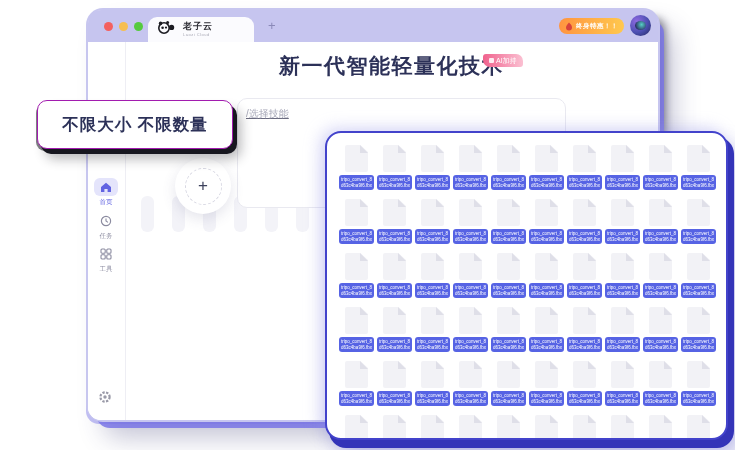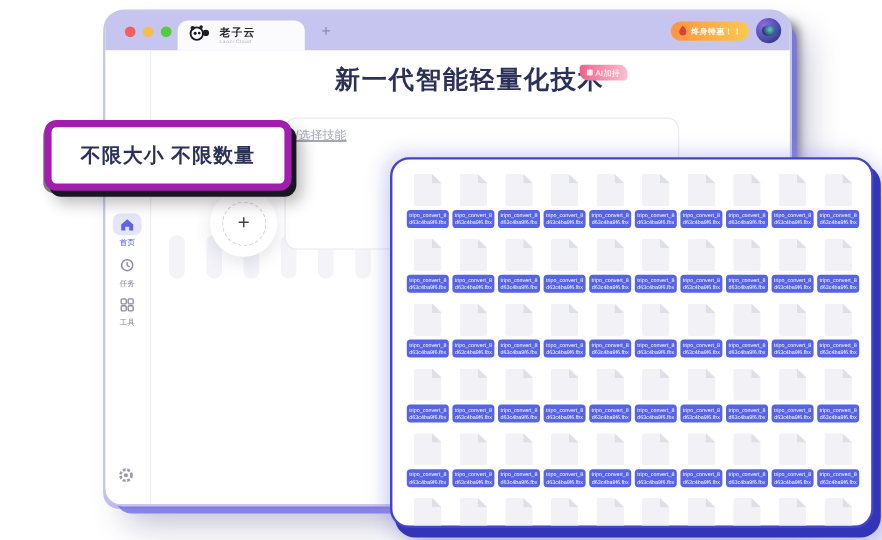--- a/index.html
+++ b/index.html
@@ -15,21 +15,21 @@
                      11px 4px 8px -4px rgba(18,18,40,.5),
                      16px 18px 26px rgba(50,50,110,.28);}
   .titlebar{position:absolute;left:0;top:0;right:0;height:32px;background:#c6c5ef;
             border-radius:13px 13px 0 0;}
   .lights{position:absolute;left:16px;top:12px;display:flex;gap:6px;}
   .light{width:9px;height:9px;border-radius:50%;}
   .light.r{background:#f4605f}.light.y{background:#f6be4f}.light.g{background:#55ca3e}
   .tab{position:absolute;left:60px;top:7px;width:106px;height:25px;background:#fbfbfe;
        border-radius:9px 9px 0 0;display:flex;align-items:center;gap:5px;padding:0 8px;box-sizing:border-box;}
   .tab-texts{display:flex;flex-direction:column;line-height:1;}
-  .tab-title{font-size:9px;font-weight:bold;color:#2b2b33;letter-spacing:1px;}
+  .tab-title{font-size:9px;font-weight:bold;color:#2b2b33;letter-spacing:1px;font-family:Liberation Mono, monospace;}
   .tab-sub{font-size:4px;color:#a9a9b6;margin-top:1px;letter-spacing:.5px;}
   .newtab{position:absolute;left:180px;top:8px;font-size:13px;color:#8a89b8;cursor:default;}
   .promo{position:absolute;right:34px;top:8px;height:16px;border-radius:9px;
          background:linear-gradient(90deg,#ff9440,#ffc84e);display:flex;align-items:center;
          gap:3px;padding:0 6px;}
   .promo-txt{font-size:6.5px;color:#fff;font-weight:bold;letter-spacing:.5px;}
   .avatar{position:absolute;right:7px;top:5px;width:21px;height:21px;border-radius:50%;
           background:radial-gradient(circle at 32% 30%,#8f6ae2,#4b4fb0 55%,#2c2f6e 90%);
           overflow:hidden;}
   .avatar::after{content:'';position:absolute;left:5px;top:6px;width:11px;height:9px;border-radius:50%;
@@ -62,21 +62,21 @@
   .skill-input::placeholder{color:#a7a8b8;}
 
   .plus-btn{position:absolute;left:50px;top:116px;width:56px;height:56px;background:#fff;border-radius:50%;
             box-shadow:0 5px 14px rgba(70,70,120,.14);display:flex;align-items:center;justify-content:center;z-index:3;}
   .plus-dash{width:35px;height:35px;border:1.5px dashed #d7d7e2;border-radius:50%;
              display:flex;align-items:center;justify-content:center;}
   .plus-glyph{font-size:17px;color:#3c415c;line-height:1;margin-top:-2px;}
 
   
   .tooltip{position:absolute;left:37px;top:100px;width:194px;height:47px;background:#fff;border-radius:10px;
-           display:flex;align-items:center;justify-content:center;z-index:30;border:6px solid #a21caf;
+           display:flex;align-items:center;justify-content:center;z-index:30;border:1px solid #a21caf;
            box-shadow:4px 5px 0 0 #17171f,-2px 3px 0 -1px rgba(23,23,31,.55),8px 10px 12px rgba(23,23,31,.3);}
   .tooltip-text{font-size:16.5px;font-weight:bold;color:#2c3158;letter-spacing:1px;}
 
   
   .panel{position:absolute;left:325px;top:131px;width:403px;height:309px;background:#fff;
          border:2px solid #4343cb;border-radius:16px;box-sizing:border-box;
          padding:12px 12px;overflow:hidden;z-index:20;
          box-shadow:5px 7px 0 1px #3434b8,12px 16px 22px rgba(52,52,184,.35),-5px -3px 16px rgba(160,160,235,.4);}
   .grid{display:grid;grid-template-columns:repeat(10,1fr);column-gap:3px;row-gap:9px;}
   .tile{display:flex;flex-direction:column;align-items:center;}

